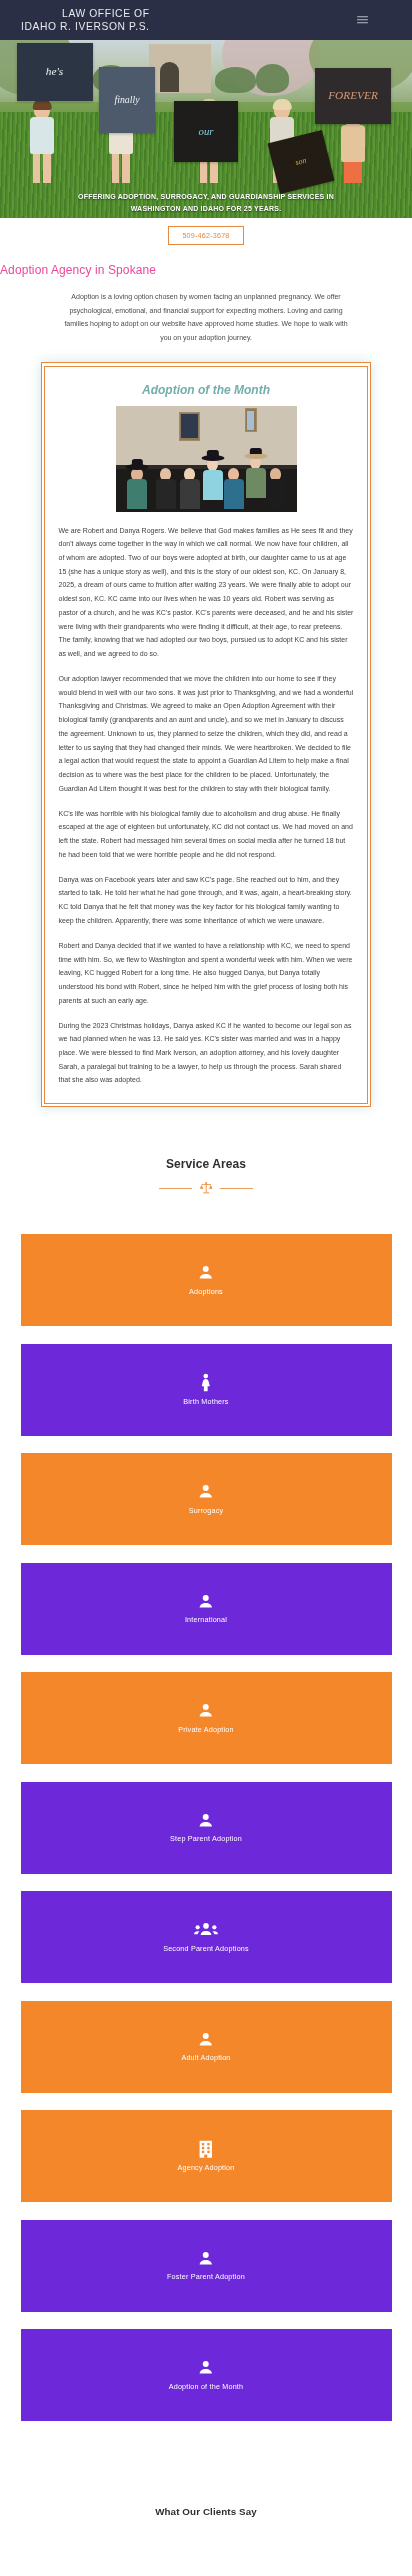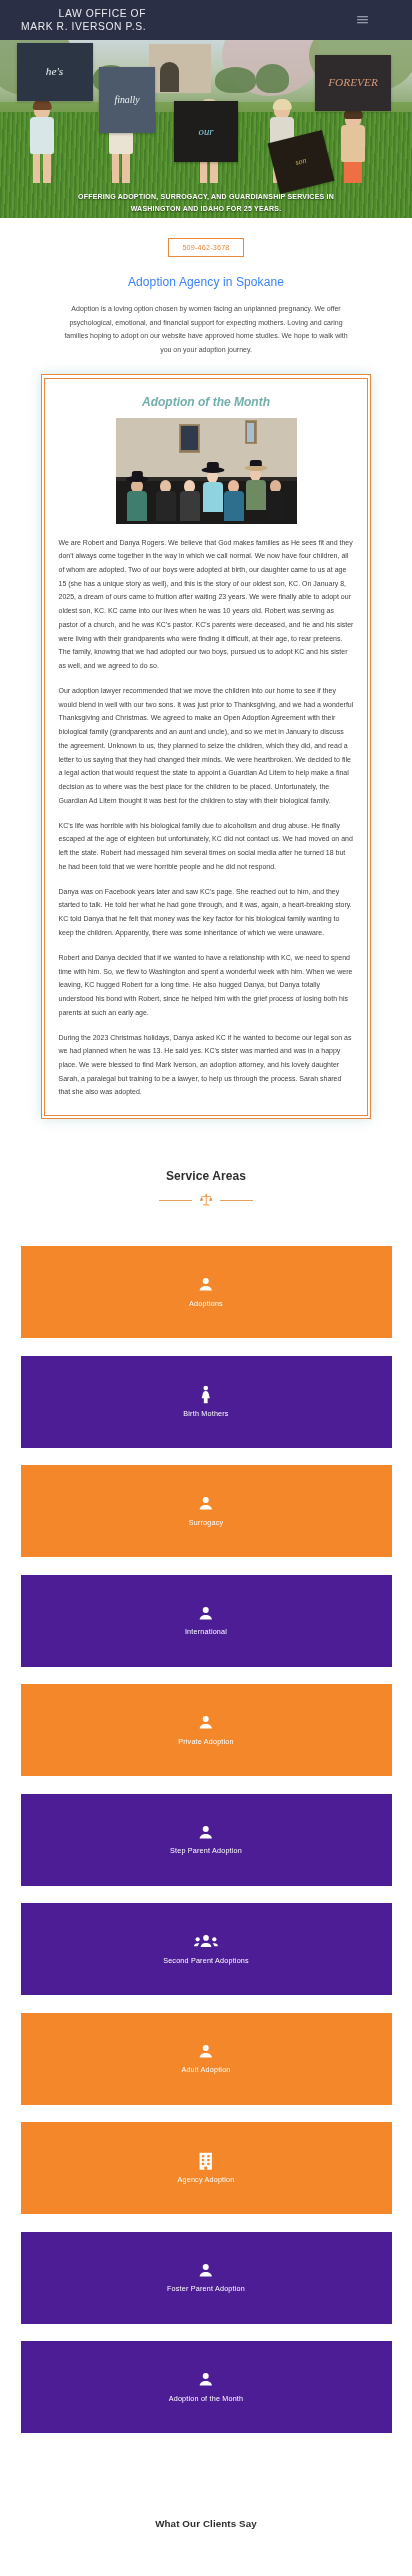--- a/index.html
+++ b/index.html
@@ -105,39 +105,39 @@
   .hero-caption {
     position:absolute; left:0; right:0; bottom:4.1px;
     text-align:center; color:#ffffff;
     font-size:7px; font-weight:700; letter-spacing:0.2px;
     line-height:11.3px;
     text-shadow:0 0.5px 1.5px rgba(0,0,0,.55);
     font-family:"Liberation Sans", sans-serif;
   }
 
   
-  .phone-wrap { text-align:center; padding:8.2px 0 2.1px; background:#fff;margin-top:12px; }
+  .phone-wrap { text-align:center; padding:8.2px 0 2.1px; background:#fff; }
   .phone-btn {
     display:inline-block;
     border:1px solid #e8883c;
     color:#e8883c;
     background:#fff;
     padding:4.1px 13.4px;
     font-size:7.2px;
     letter-spacing:0.2px;
     cursor:pointer;
     font-family:"Liberation Sans", sans-serif;
   }
 
   
   .page-title {
-    text-align:center;
+    text-align:left;
     font-size:12px;
     font-weight:400;
-    color:#3b82f6;
+    color:#ec4899;
     padding:15.5px 0 13.4px;
     letter-spacing:0.1px;
   }
   .intro {
     width:289px; margin:0 auto;
     text-align:center;
     font-size:7px;
     line-height:13.4px;
     color:#4a4a4a;
     padding-bottom:18.5px;
@@ -220,21 +220,21 @@
   .card {
     height:92px;
     margin-bottom:17.5px;
     display:flex;
     flex-direction:column;
     align-items:center;
     justify-content:center;
     cursor:pointer;
   }
   .card.orange { background:#f4872a; }
-  .card.teal   { background:#4c1d95; }
+  .card.teal   { background:#6d28d9; }
   .card .card-icon { margin-bottom:3.1px; }
   .card .card-label {
     color:#ffffff;
     font-size:7.2px;
     letter-spacing:0.2px;
     font-family:"Liberation Sans", sans-serif;
   }
 
   
   .testi {
@@ -247,21 +247,21 @@
     color:#2f2f2f;
     letter-spacing:0.1px;
   }
 </style>
 </head>
 <body>
 
 <div class="topbar">
   <div class="brand">
     <span>LAW OFFICE OF</span>
-    <span class="l2">MARK R. IVERSON P.S.</span>
+    <span class="l2">IDAHO R. IVERSON P.S.</span>
   </div>
   <div class="hamburger">
     <span></span>
       <span></span>
       <span></span>
   </div>
 </div>
 
 <div class="hero">
   <div class="sky"></div>
@@ -311,21 +311,21 @@
   </div>
   <div class="sign" style="left:99px;top:27px;width:56px;height:66px;background:#4c5a6c;font-size:9.8px;">
     <span>finally</span>
   </div>
   <div class="sign" style="left:174px;top:61px;width:64px;height:61px;background:#1e1d1b;font-size:10.8px;color:#86cfe0;">
     <span>our</span>
   </div>
   <div class="sign" style="left:273px;top:96px;width:56px;height:52px;background:#231c14;font-size:8.2px;color:#c9a84a;transform:rotate(-14deg);">
     <span>son</span>
   </div>
-  <div class="sign" style="left:315px;top:15px;width:76px;height:56px;background:#2f2a2b;font-size:11.3px;color:#d79b78;">
+  <div class="sign" style="left:315px;top:28px;width:76px;height:56px;background:#2f2a2b;font-size:11.3px;color:#d79b78;">
     <span>FOREVER</span>
   </div>
 
   <div class="hero-caption">
     <div>OFFERING ADOPTION, SURROGACY, AND GUARDIANSHIP SERVICES IN</div>
     <div>WASHINGTON AND IDAHO FOR 25 YEARS.</div>
   </div>
 </div>
 
 <div class="phone-wrap">

